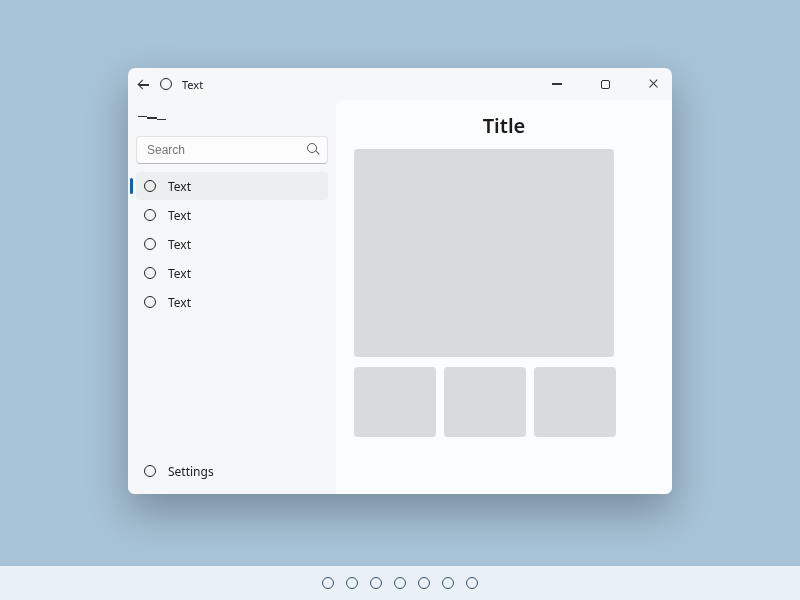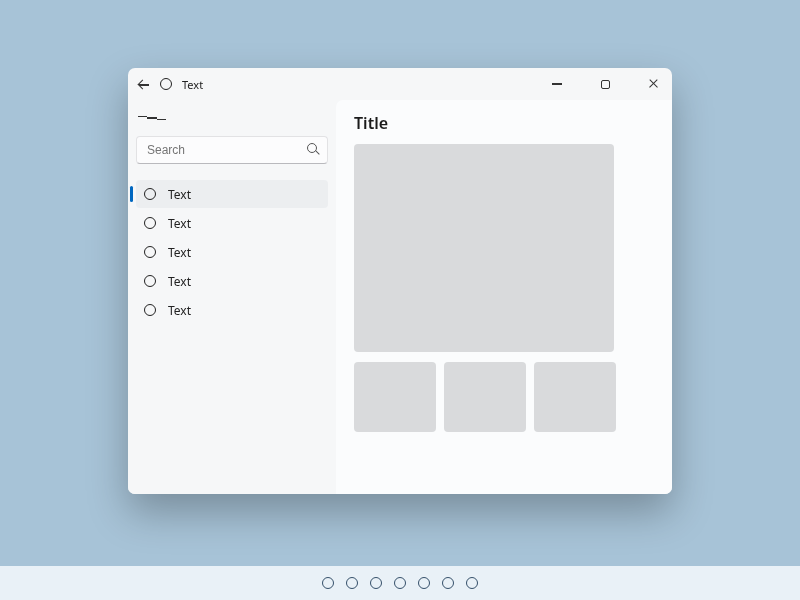--- a/index.html
+++ b/index.html
@@ -69,21 +69,21 @@
     margin: 2px 0 6px 2px;
   }
   .hamburger span, .hamburger::before, .hamburger::after {
     content:""; display:block; width:14px; height:1.4px; background:#333;
   }
   .hamburger::before { margin-bottom:3px; }
   .hamburger::after  { margin-top:3px; }
   .hamburger span { margin:0; }
 
   .search {
-    position:relative; margin-bottom: 16px; border-radius: 7px;
+    position:relative; margin-bottom: 8px; border-radius: 7px;
   }
   .search input {
     width: 100%; height: 28px; border: 1px solid #e2e2e4; border-bottom:1.5px solid #b9b9bd;
     border-radius: 4px; padding: 0 28px 0 10px; font-size: 12px; color:#555;
     background:#fcfcfd; outline:none;
   }
   .search .mag {
     position:absolute; right:8px; top:7px; width:13px; height:13px;
   }
   .search .mag::before {
@@ -108,21 +108,21 @@
 
   .nav .grow { flex:1; }
   .footer .nav-item { }
 
   
   .content {
     flex:1; background:#fbfcfd; border-top-left-radius:7px;
     padding: 12px 18px 18px 18px; display:flex; flex-direction:column; gap:10px;
   }
   .content h1 {
-    font-size: 16px; font-weight:600; color:#1b1b1b;
+    font-size: 20px; font-weight:600; color:#1b1b1b;text-align:center;
   }
   .hero { width: 260px; height: 208px; background:#d9dadc; border-radius:4px; }
   .thumbs { display:flex; gap:8px; }
   .thumb { width: 82px; height: 70px; background:#d9dadc; border-radius:4px; }
 
 </style>
 </head>
 <body>
 
 <div class="window">
@@ -168,20 +168,26 @@
         <span class="nav-circle"></span>
         <span>Text</span>
       </div>
       <div class="nav-item">
         <span class="nav-circle"></span>
         <span>Text</span>
       </div>
 
       <div class="grow"></div>
 
+      <div class="footer">
+        <div class="nav-item">
+          <span class="nav-circle"></span>
+          <span>Settings</span>
+        </div>
+      </div>
     </div>
 
     <div class="content">
       <h1>Title</h1>
       <div class="hero"></div>
       <div class="thumbs">
         <div class="thumb"></div>
         <div class="thumb"></div>
         <div class="thumb"></div>
       </div>

